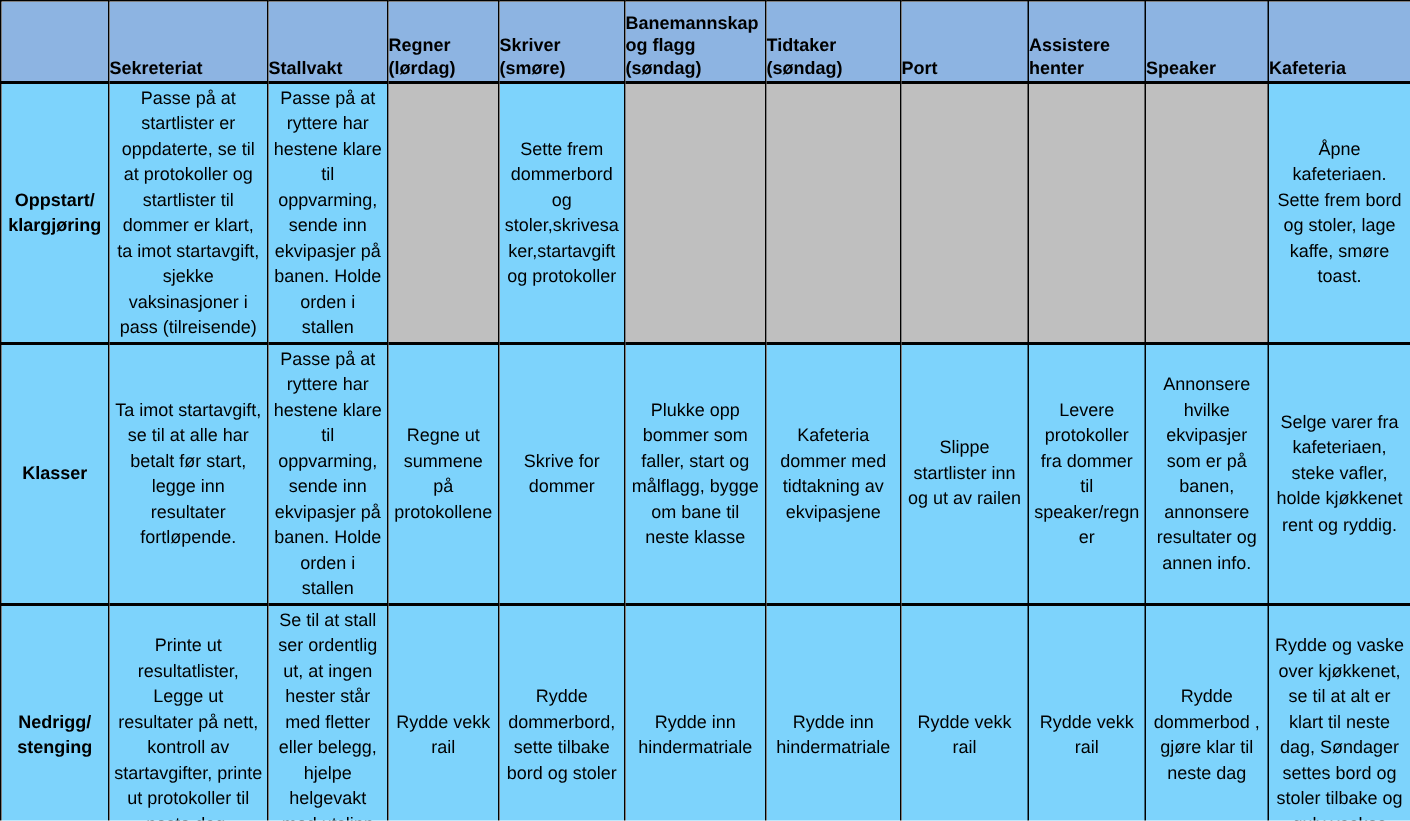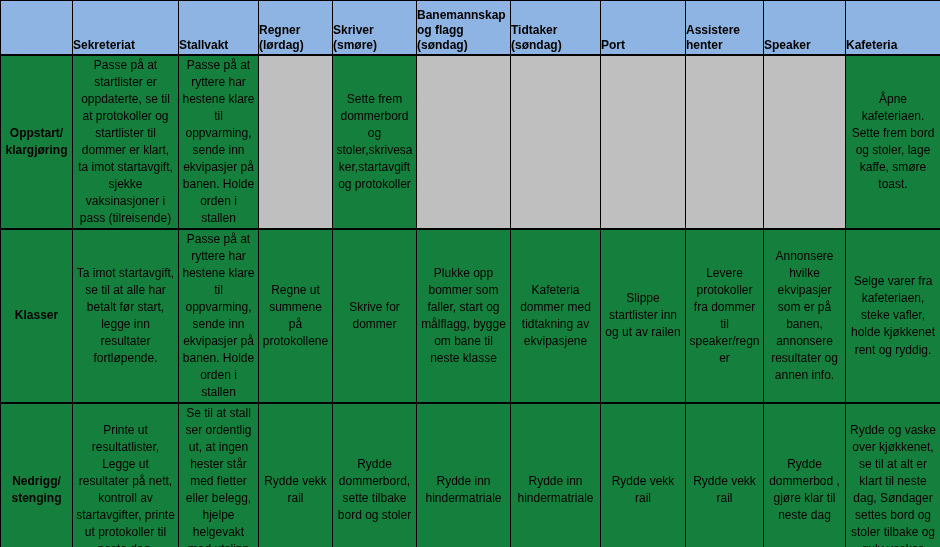--- a/index.html
+++ b/index.html
@@ -9,21 +9,21 @@
   th,td{border:1px solid #000;overflow:hidden;box-sizing:border-box;word-wrap:break-word;}
   thead th{
     background:#8DB4E2;
     font-weight:bold;font-size:12px;line-height:1.25;
     text-align:left;vertical-align:bottom;
     padding:1px 0;border-bottom:2px solid #000;
   }
   td{
     font-size:12px;line-height:1.42;
     text-align:center;vertical-align:middle;
-    padding:1px 3px;background:#15803d;
+    padding:1px 3px;background:#7dd3fc;
   }
   tbody tr td{border-bottom:2px solid #000;}
   td.lbl{font-weight:bold;white-space:pre-line;margin-top:48px;}
   td.gray{background:#BFBFBF;}
   tr.hdr{height:54px;}
   tr.r1{height:174px;}
   tr.r2{height:146px;}
   tr.r3{height:171px;}
 </style>
 </head>

